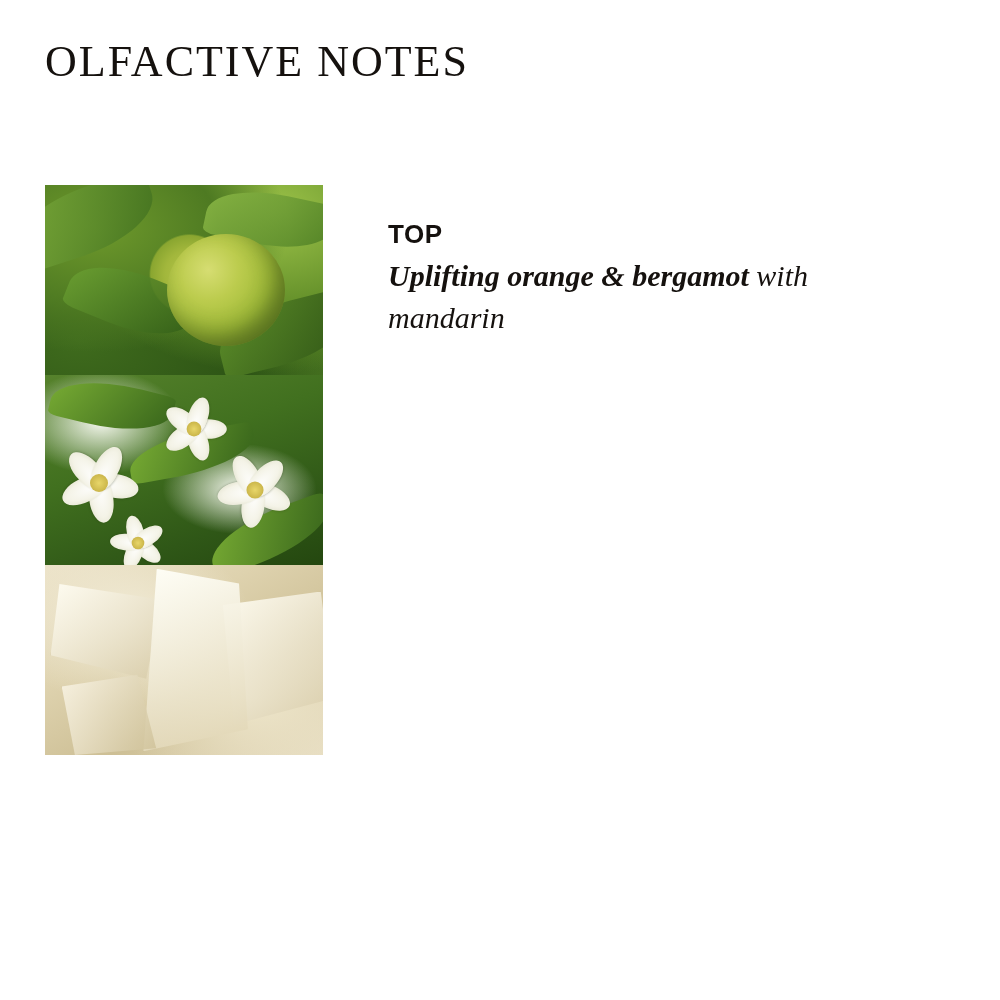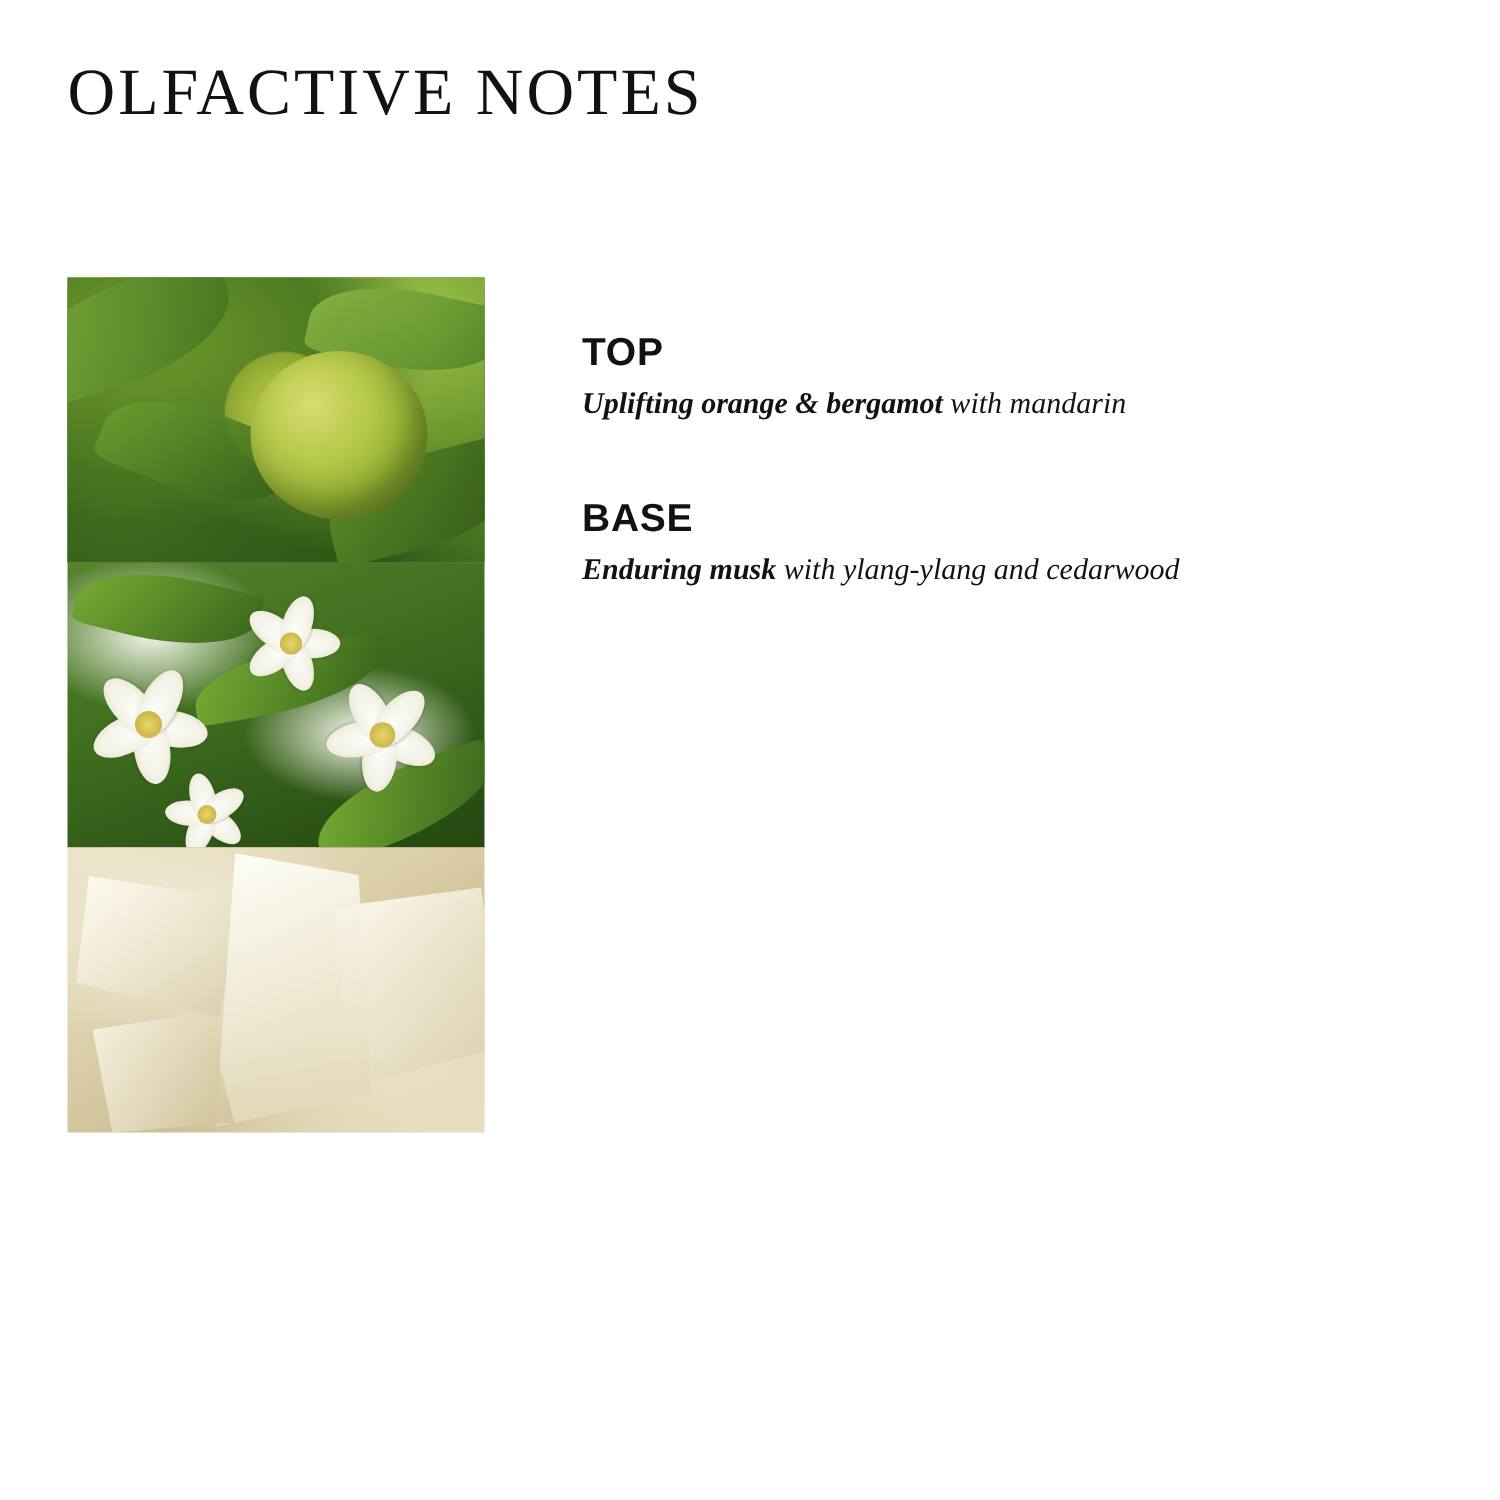--- a/index.html
+++ b/index.html
@@ -164,21 +164,21 @@
     font-family: "Liberation Sans", sans-serif;
     font-weight: 700;
     font-size: 26px;
     letter-spacing: .5px;
     color: #15110e;
     margin-bottom: 6px;
     line-height: 1.1;
   }
   .note-desc {
     font-family: "Liberation Serif", serif;
-    font-size: 20px;
+    font-size: 30px;
     line-height: 1.42;
     color: #15110e;
     font-style: italic;
     max-width: 520px;
   }
   .note-desc .lead {
     font-weight: 700;
   }
   .note-desc .rest {
     font-weight: 400;
@@ -254,24 +254,17 @@
 
       <div class="note-entry">
         <div class="note-label">TOP</div>
         <div class="note-desc">
           <span class="lead">Uplifting orange &amp; bergamot</span>
           <span class="rest">with mandarin</span>
         </div>
       </div>
 
 
-      <div class="note-entry">
-        <div class="note-label">BASE</div>
-        <div class="note-desc">
-          <span class="lead">Enduring musk</span>
-          <span class="rest">with ylang-ylang and cedarwood</span>
-        </div>
-      </div>
 
     </div>
 
   </div>
 </div>
 
 </body></html>

